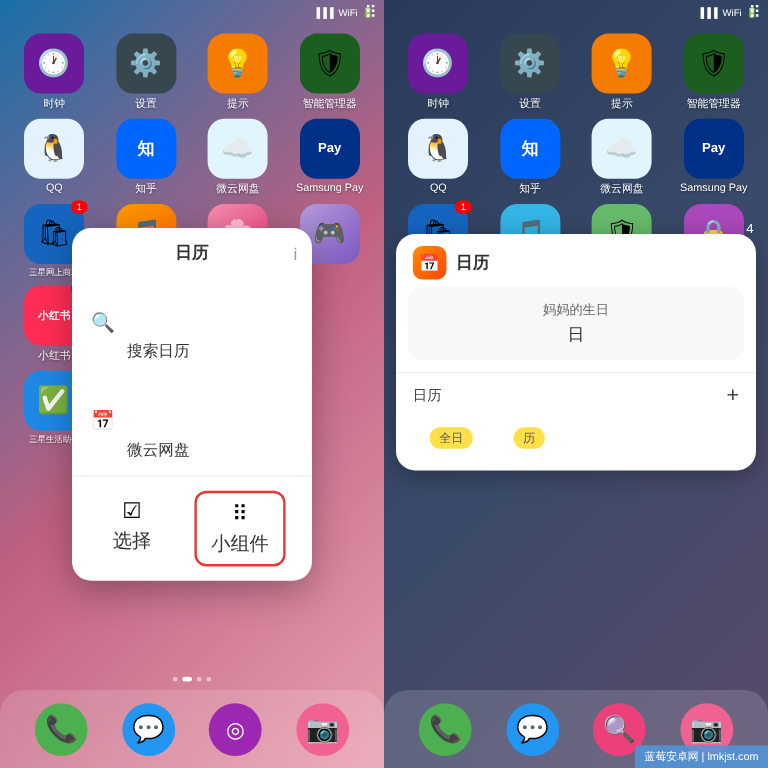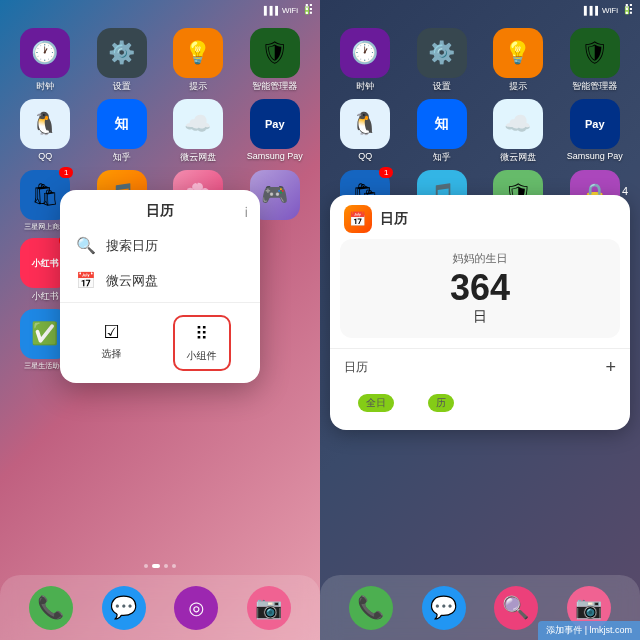--- a/index.html
+++ b/index.html
@@ -143,20 +143,21 @@
     }
 
     .context-menu-item-icon {
       font-size: 16px;
       color: #555;
     }
 
     .context-menu-item-text {
       font-size: 13px;
       color: #333;
+      margin-top: 48px;
     }
 
     .context-menu-divider {
       height: 1px;
       background: #eee;
       margin: 4px 0;
     }
 
     .context-menu-bottom {
       display: flex;
@@ -177,21 +178,21 @@
     .context-menu-bottom-item.selected {
       border: 2px solid #e53935;
       background: #fff;
     }
 
     .context-menu-bottom-item-icon {
       font-size: 18px;
     }
 
     .context-menu-bottom-item-text {
-      font-size: 10px;
+      font-size: 16px;
       color: #333;
     }
 
     
     .calendar-widget {
       position: absolute;
       top: 195px;
       left: 10px;
       right: 10px;
       background: white;
@@ -278,21 +279,21 @@
     }
 
     .calendar-footer-date {
       font-size: 10px;
       color: #888;
       padding: 6px 14px 0;
     }
 
     .calendar-footer-tag {
       display: inline-block;
-      background: #84cc16;
+      background: #fde047;
       border-radius: 10px;
       padding: 2px 8px;
       font-size: 10px;
       color: #555;
       margin: 4px 14px 8px;
     }
 
     
     .page-dots {
       display: flex;
@@ -598,21 +599,20 @@
 
     <div class="right-badge">4</div>
 
     <div class="calendar-widget">
       <div class="calendar-widget-header">
         <div class="calendar-widget-icon">📅</div>
         <span class="calendar-widget-title">日历</span>
       </div>
       <div class="calendar-event-card">
         <div class="calendar-event-name">妈妈的生日</div>
-        <div class="calendar-event-days">364</div>
         <div class="calendar-event-unit">日</div>
       </div>
       <div class="calendar-widget-footer">
         <span class="calendar-footer-label">日历</span>
         <span class="calendar-footer-plus">+</span>
       </div>
       <div style="display:flex;gap:6px;padding:4px 14px 10px;">
         <div class="calendar-footer-tag">全日</div>
         <div class="calendar-footer-tag">历</div>
       </div>
@@ -621,13 +621,13 @@
     <div class="bottom-dock">
       <div class="dock-icon ic-phone">📞</div>
       <div class="dock-icon ic-msg">💬</div>
       <div class="dock-icon ic-find">🔍</div>
       <div class="dock-icon ic-camera">📷</div>
     </div>
   </div>
 
 </div>
 
-<div class="watermark">添加事件 | lmkjst.com</div>
+<div class="watermark">蓝莓安卓网 | lmkjst.com</div>
 
 </body></html>

